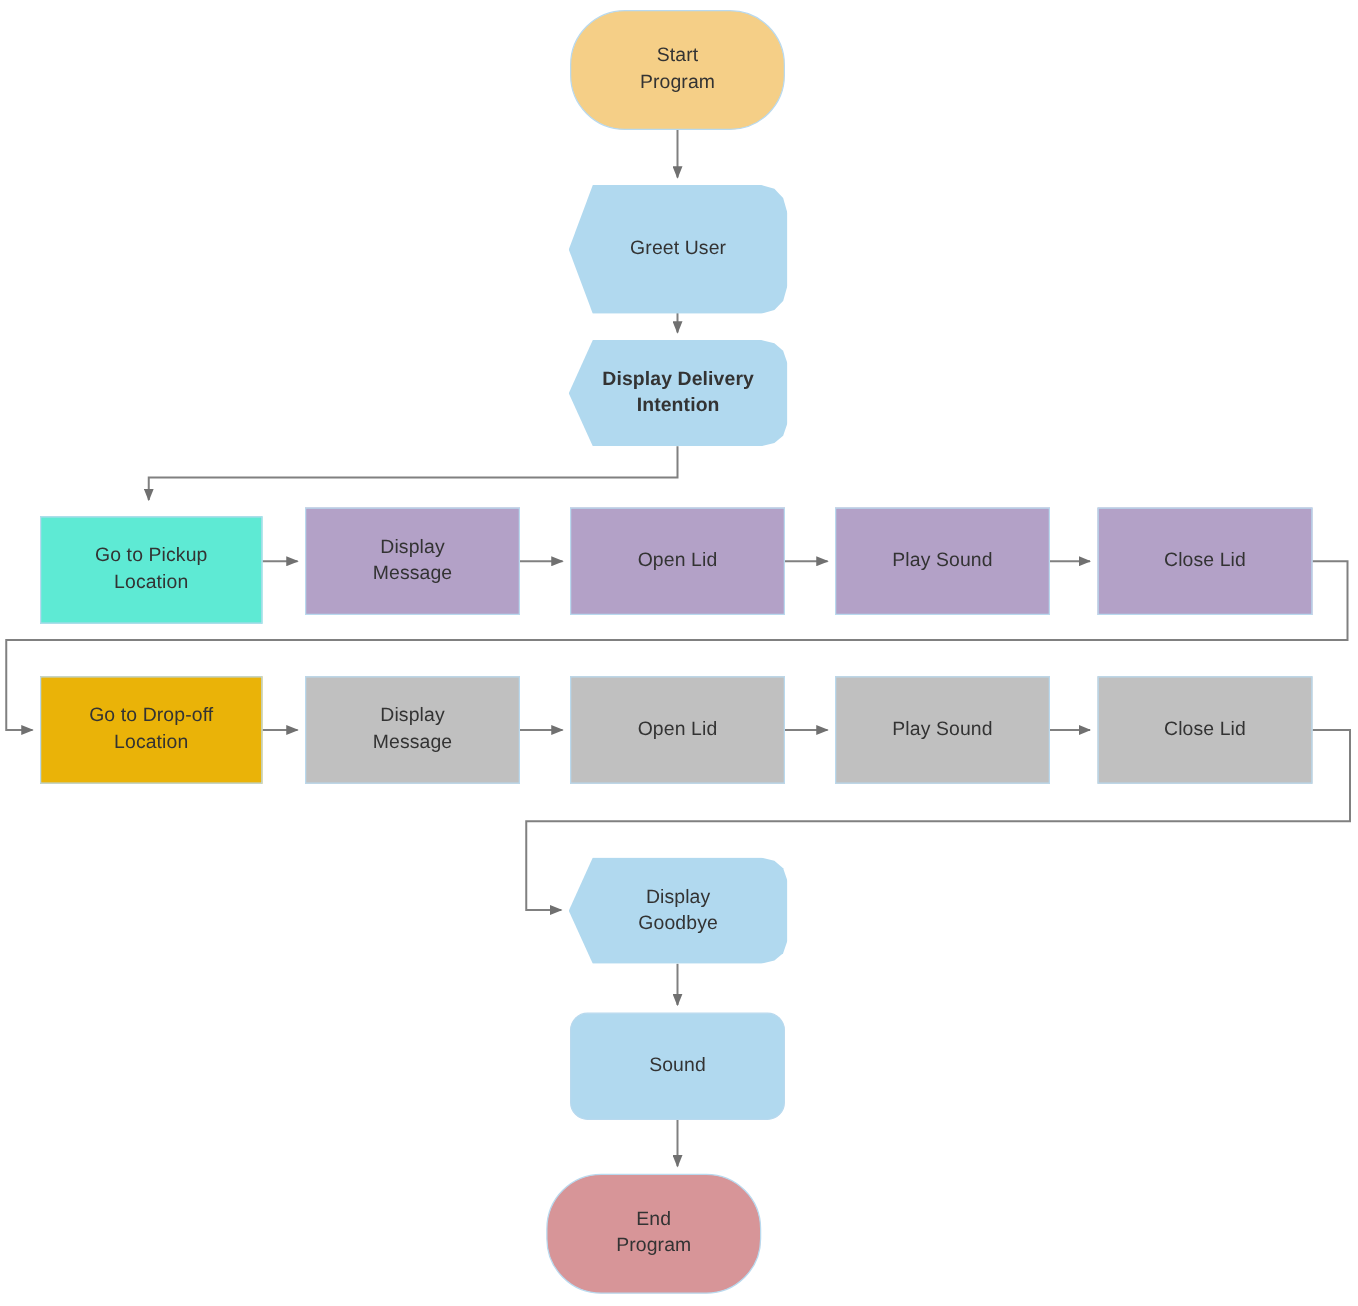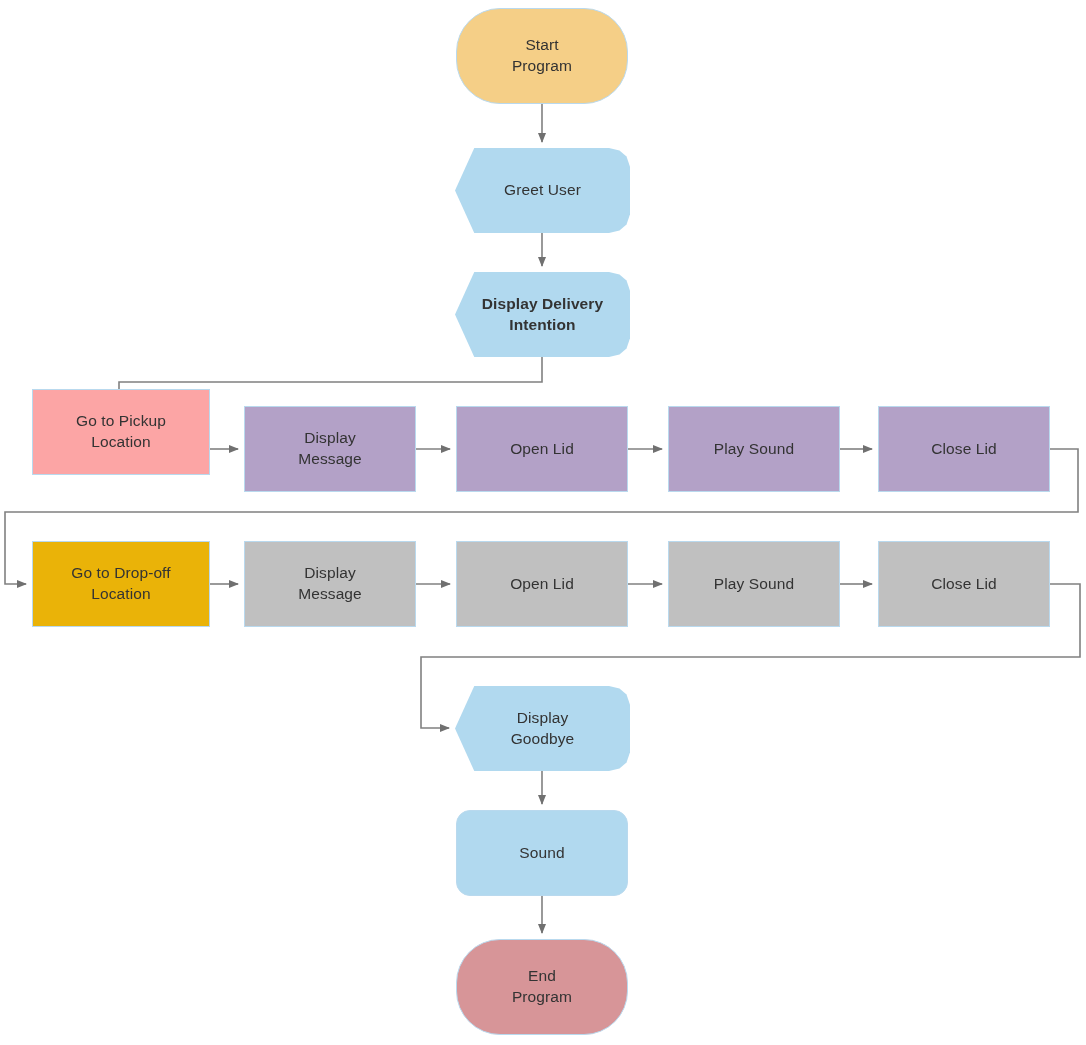--- a/index.html
+++ b/index.html
@@ -90,37 +90,37 @@
         <path d="M 840 584 L 872 584" stroke="#808080" marker-end="url(#arrowhead)"></path>
         <path d="M 1050 584 L 1080 584 L 1080 657 L 421 657 L 421 728 L 449 728" stroke="#808080" marker-end="url(#arrowhead)"></path>
         <path d="M 542 771 L 542 804" stroke="#808080" marker-end="url(#arrowhead)"></path>
         <path d="M 542 896 L 542 933" stroke="#808080" marker-end="url(#arrowhead)"></path>
       </g>
   </svg>
 
   <div id="node-layer">
       <div class="node pill" style="left: 456px; top: 8px; width: 172px; height: 96px; background: rgb(245, 207, 135);"><span class="lbl">Start
 Program</span></div>
-      <div class="node chev" style="left: 455px; top: 148px; width: 175px; height: 85px; background: rgb(177, 217, 239); border: none;"><span class="lbl">Greet User</span></div>
+      <div class="node chev" style="left: 455px; top: 148px; width: 175px; height: 103px; background: rgb(177, 217, 239); border: none;"><span class="lbl">Greet User</span></div>
       <div class="node chev" style="left: 455px; top: 272px; width: 175px; height: 85px; background: rgb(177, 217, 239); border: none; font-weight: bold;"><span class="lbl">Display Delivery
 Intention</span></div>
-      <div class="node rect" style="left: 32px; top: 389px; width: 178px; height: 86px; background: #fca5a5;"><span class="lbl">Go to Pickup
+      <div class="node rect" style="left: 32px; top: 413px; width: 178px; height: 86px; background: #5eead4;"><span class="lbl">Go to Pickup
 Location</span></div>
       <div class="node rect" style="left: 244px; top: 406px; width: 172px; height: 86px; background: rgb(179, 161, 199);"><span class="lbl">Display
 Message</span></div>
       <div class="node rect" style="left: 456px; top: 406px; width: 172px; height: 86px; background: rgb(179, 161, 199);"><span class="lbl">Open Lid</span></div>
       <div class="node rect" style="left: 668px; top: 406px; width: 172px; height: 86px; background: rgb(179, 161, 199);"><span class="lbl">Play Sound</span></div>
       <div class="node rect" style="left: 878px; top: 406px; width: 172px; height: 86px; background: rgb(179, 161, 199);"><span class="lbl">Close Lid</span></div>
       <div class="node rect" style="left: 32px; top: 541px; width: 178px; height: 86px; background: #eab308;"><span class="lbl">Go to Drop-off
 Location</span></div>
       <div class="node rect" style="left: 244px; top: 541px; width: 172px; height: 86px; background: rgb(192, 192, 192);"><span class="lbl">Display
 Message</span></div>
       <div class="node rect" style="left: 456px; top: 541px; width: 172px; height: 86px; background: rgb(192, 192, 192);"><span class="lbl">Open Lid</span></div>
       <div class="node rect" style="left: 668px; top: 541px; width: 172px; height: 86px; background: rgb(192, 192, 192);"><span class="lbl">Play Sound</span></div>
       <div class="node rect" style="left: 878px; top: 541px; width: 172px; height: 86px; background: rgb(192, 192, 192);"><span class="lbl">Close Lid</span></div>
       <div class="node chev" style="left: 455px; top: 686px; width: 175px; height: 85px; background: rgb(177, 217, 239); border: none;"><span class="lbl">Display
 Goodbye</span></div>
       <div class="node roundrect" style="left: 456px; top: 810px; width: 172px; height: 86px; background: rgb(177, 217, 239);"><span class="lbl">Sound</span></div>
-      <div class="node pill" style="left: 456px; top: 939px; width: 172px; height: 96px; background: rgb(215, 149, 152);"><span class="lbl">End
+      <div class="node pill" style="left: 437px; top: 939px; width: 172px; height: 96px; background: rgb(215, 149, 152);"><span class="lbl">End
 Program</span></div>
     </div>
 
 </div>
 
 </body></html>

